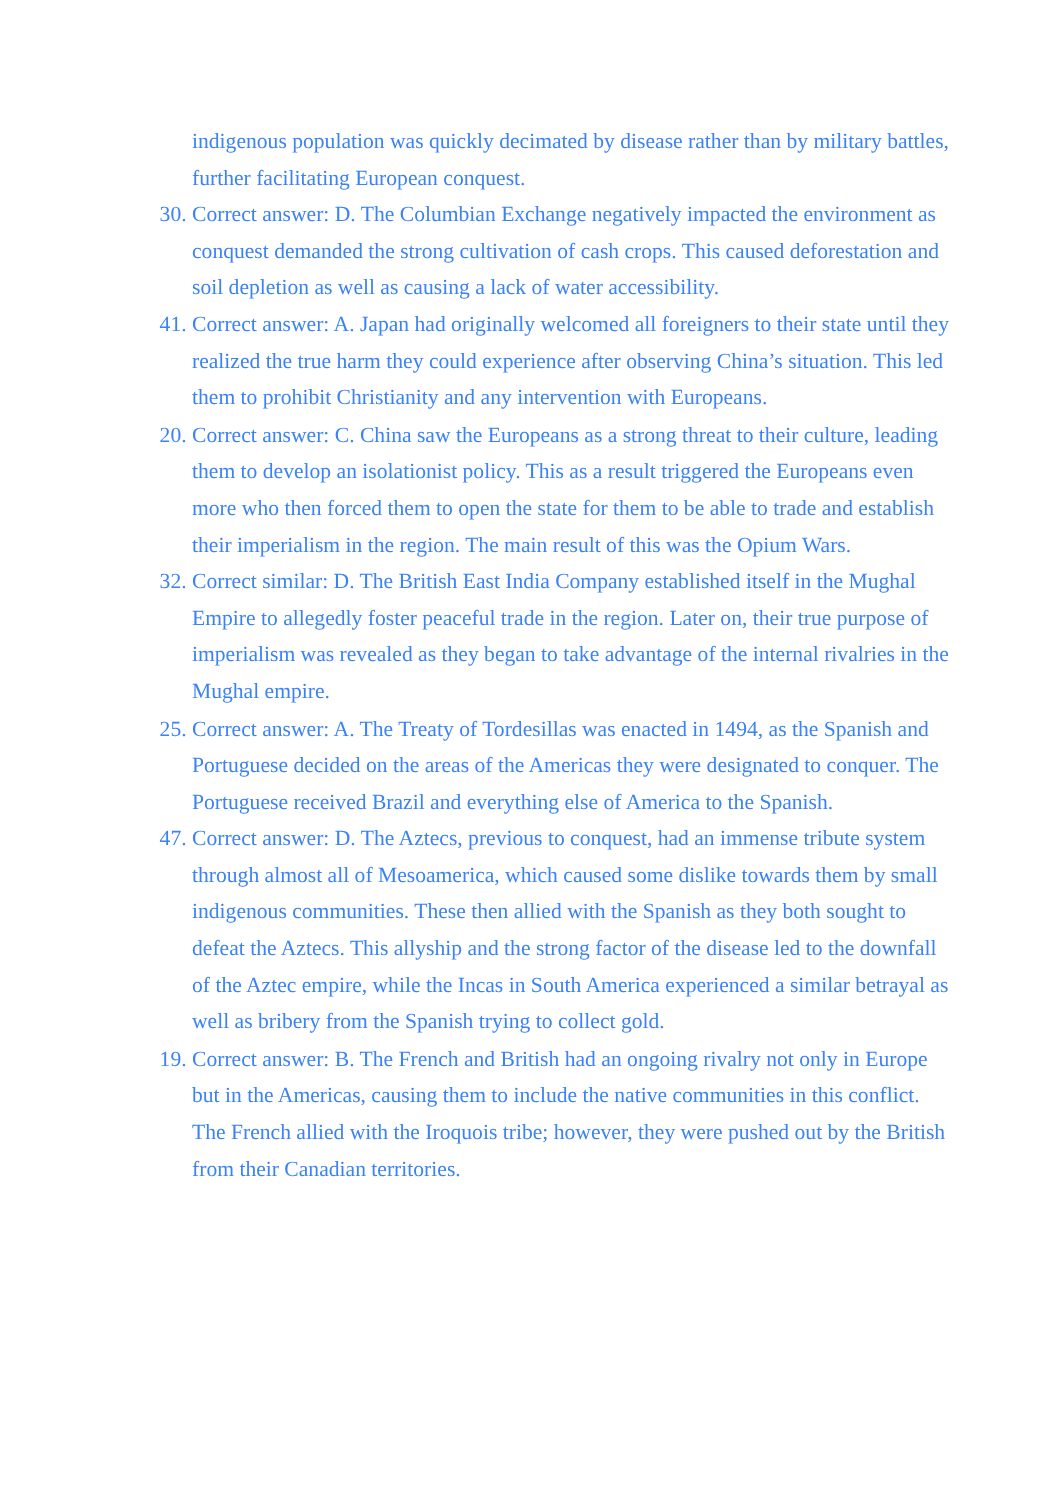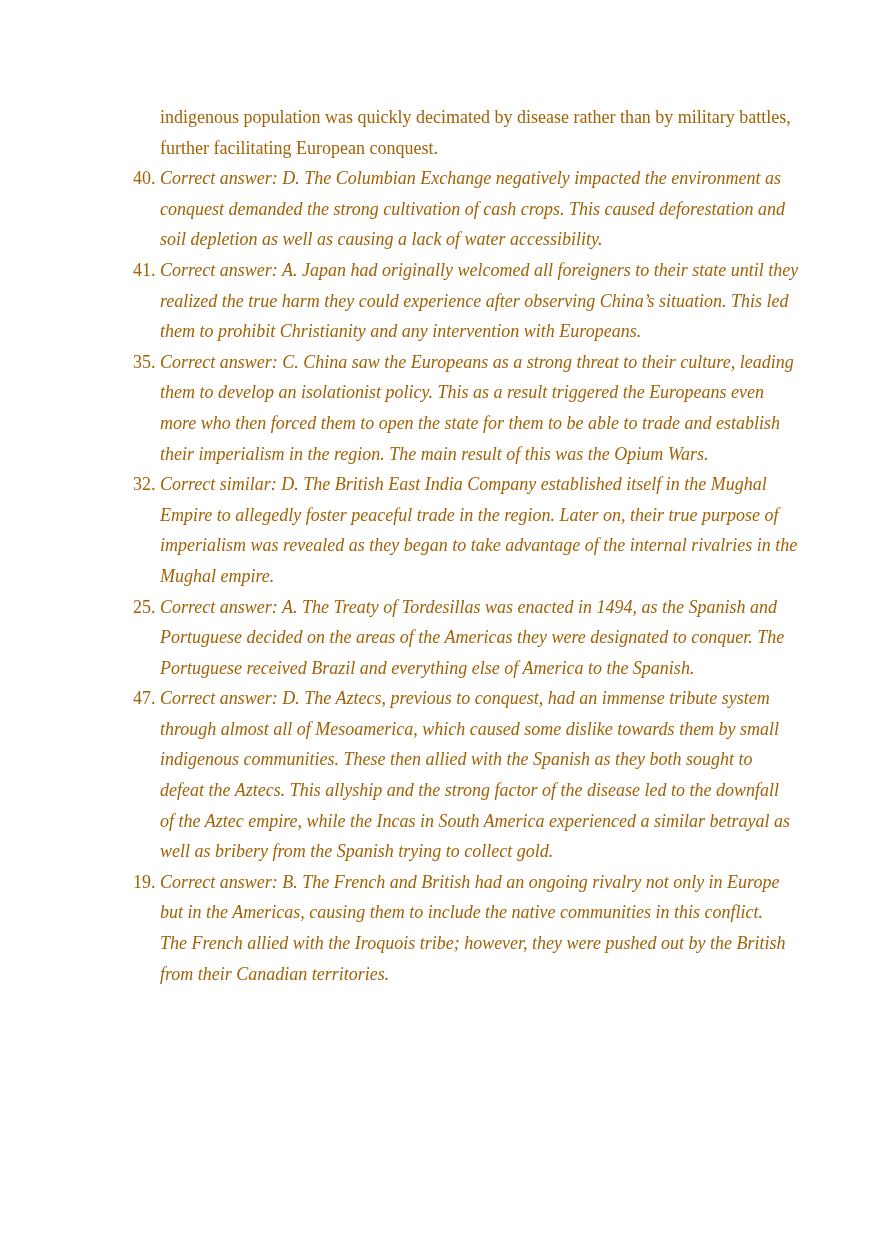--- a/index.html
+++ b/index.html
@@ -9,21 +9,21 @@
   }
   .page {
     position: relative;
     width: 880px;
     height: 1247px;
     background: #ffffff;
     overflow: hidden;
     font-family: "Liberation Serif", "DejaVu Serif", serif;
     font-size: 18px;
     line-height: 30.6px;
-    color: #a16207;
+    color: #3b82f6;
   }
   .content {
     position: absolute;
     top: 102px;
     left: 133px;
     width: 700px;
   }
   .continuation {
     margin: 0 0 0 27px;
     white-space: pre;
@@ -33,51 +33,50 @@
     padding-left: 27px;
   }
   .item-number {
     position: absolute;
     left: 0;
     top: 0;
   }
   .item-text {
     display: block;
     white-space: pre;
-    font-style: italic;
   }
 </style>
 </head>
 <body>
 
 <div class="page">
   <div class="content">
 
     <p class="continuation">indigenous population was quickly decimated by disease rather than by military battles,
 further facilitating European conquest.</p>
 
     <div class="answer-list">
 
       <div class="answer-item">
-        <span class="item-number">40.</span>
+        <span class="item-number">30.</span>
         <span class="item-text">Correct answer: D. The Columbian Exchange negatively impacted the environment as
 conquest demanded the strong cultivation of cash crops. This caused deforestation and
 soil depletion as well as causing a lack of water accessibility.</span>
       </div>
 
 
       <div class="answer-item">
         <span class="item-number">41.</span>
         <span class="item-text">Correct answer: A. Japan had originally welcomed all foreigners to their state until they
 realized the true harm they could experience after observing China’s situation. This led
 them to prohibit Christianity and any intervention with Europeans.</span>
       </div>
 
       <div class="answer-item">
-        <span class="item-number">35.</span>
+        <span class="item-number">20.</span>
         <span class="item-text">Correct answer: C. China saw the Europeans as a strong threat to their culture, leading
 them to develop an isolationist policy. This as a result triggered the Europeans even
 more who then forced them to open the state for them to be able to trade and establish
 their imperialism in the region. The main result of this was the Opium Wars.</span>
       </div>
 
       <div class="answer-item">
         <span class="item-number">32.</span>
         <span class="item-text">Correct similar: D. The British East India Company established itself in the Mughal
 Empire to allegedly foster peaceful trade in the region. Later on, their true purpose of

